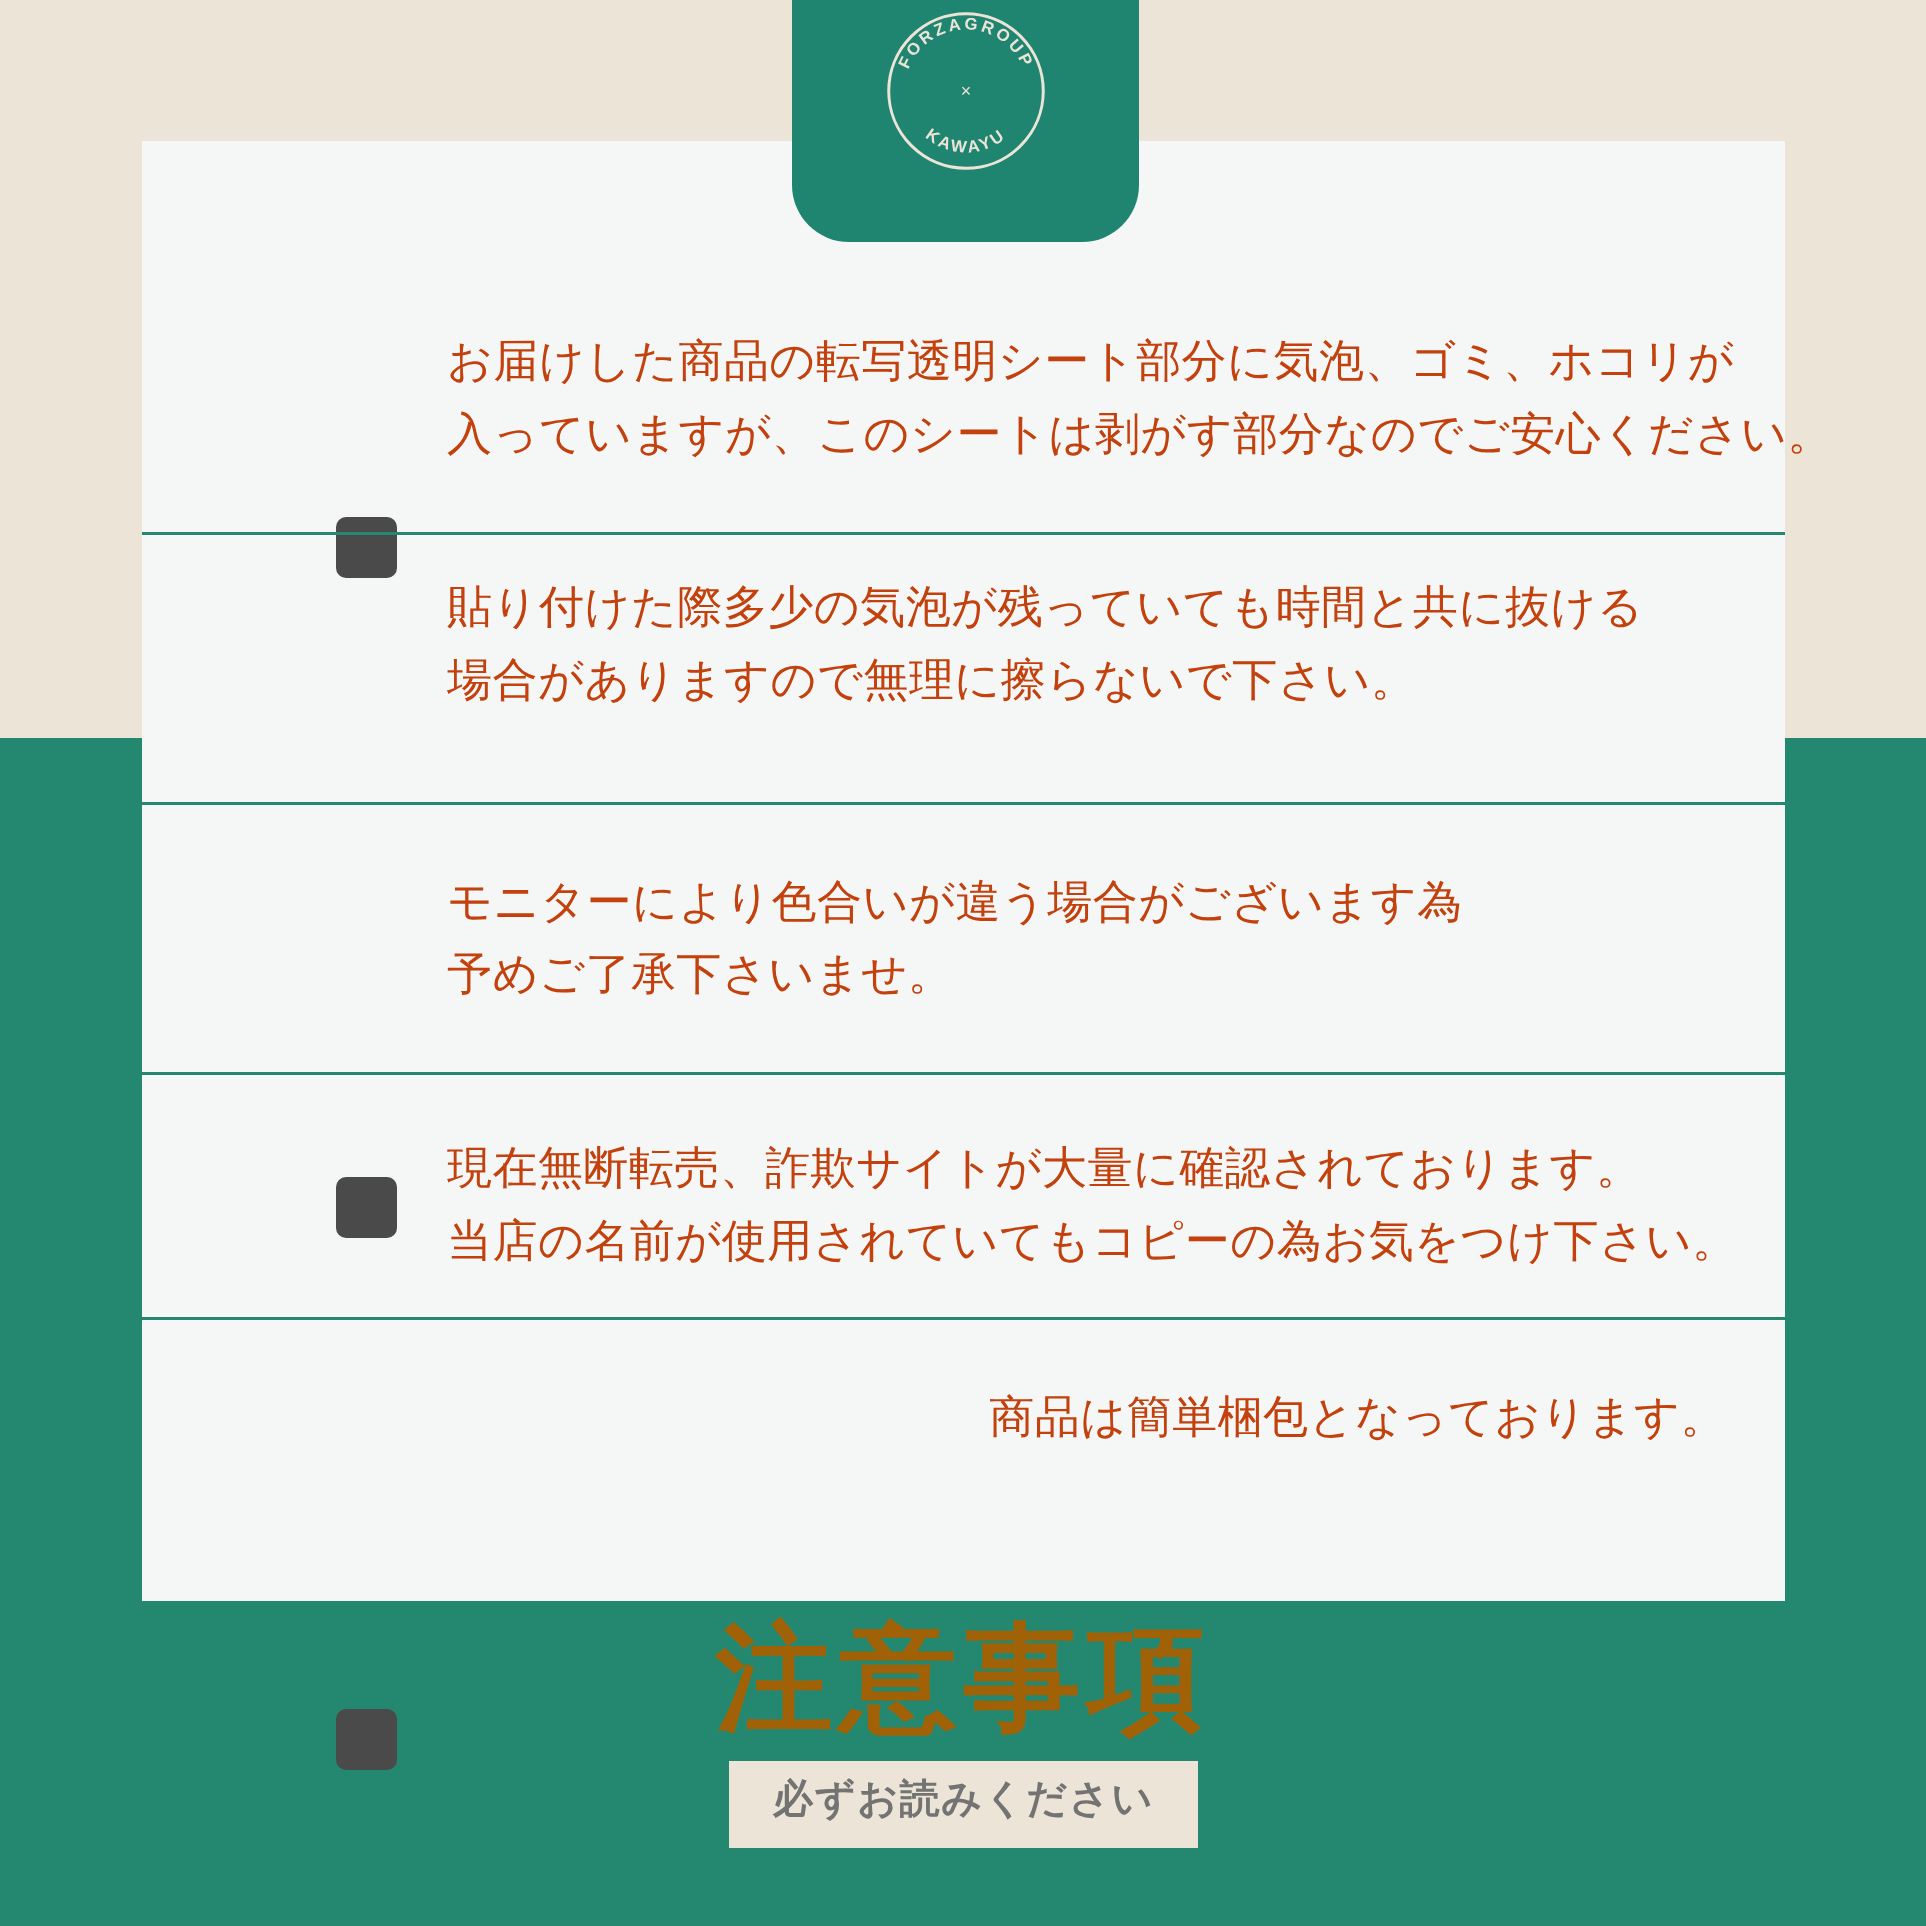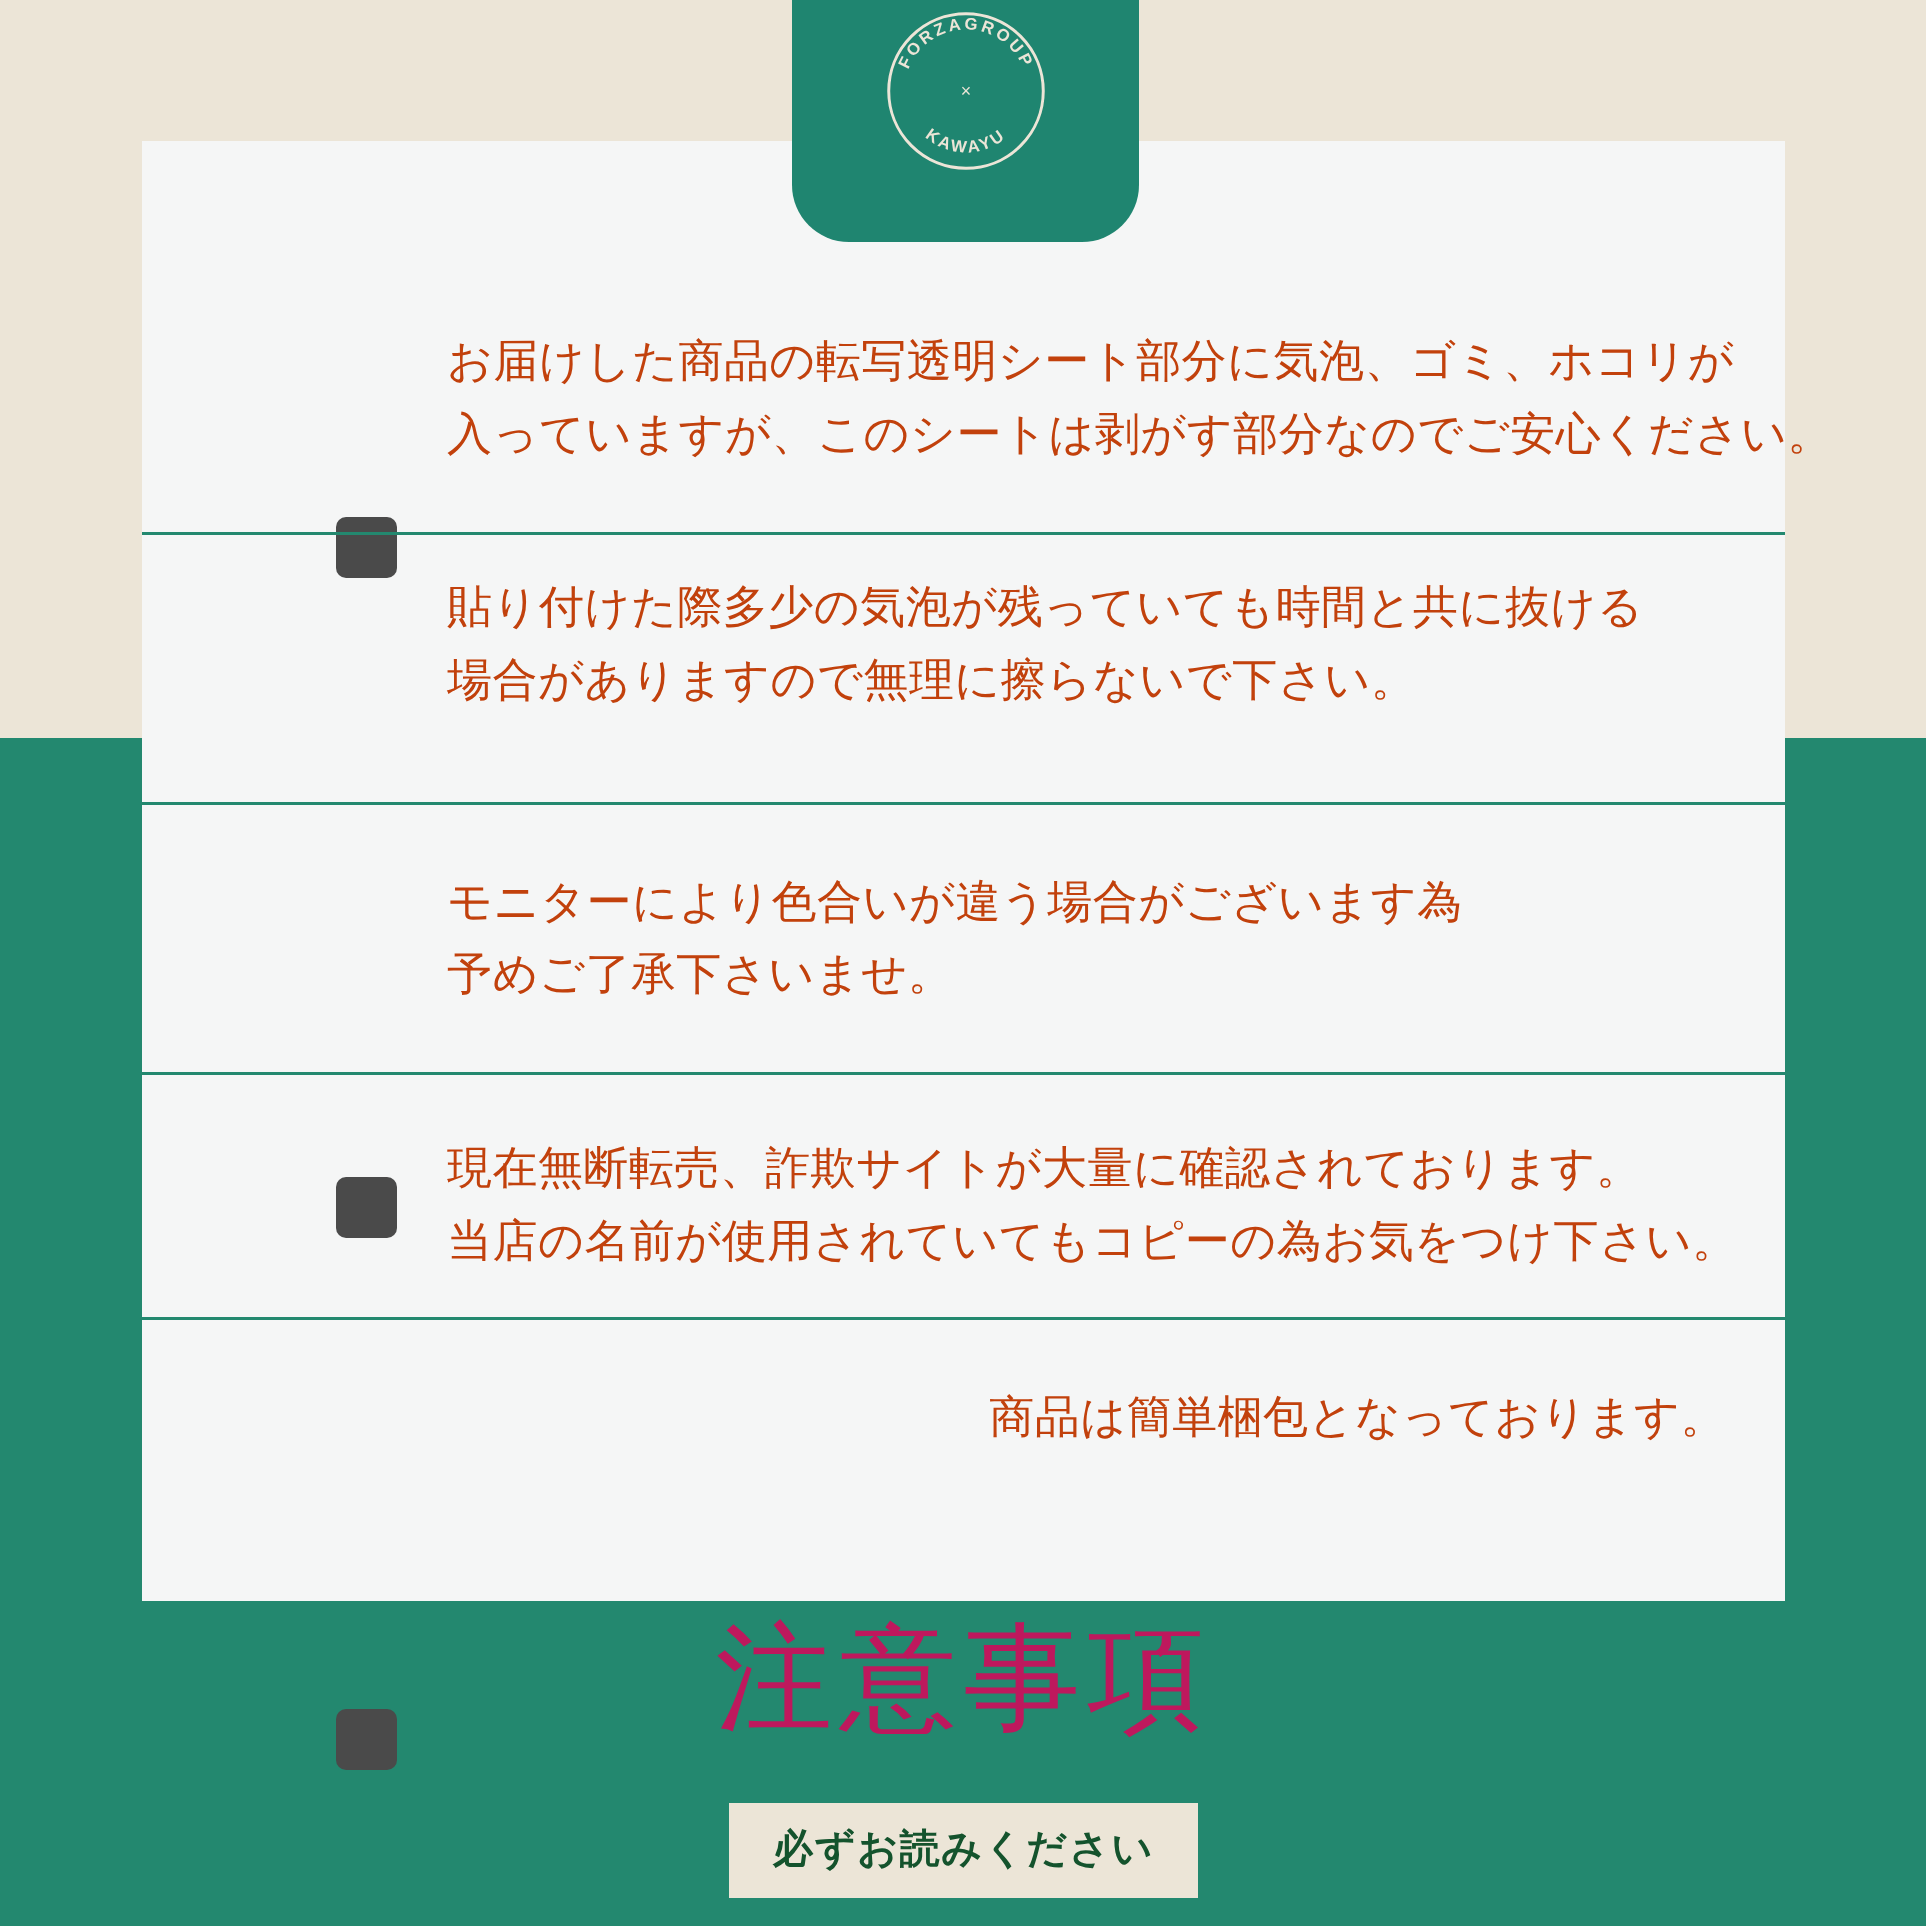--- a/index.html
+++ b/index.html
@@ -102,35 +102,35 @@
   
   #footer {
     position: absolute;
     left: 0;
     top: 1614px;
     width: 1927px;
     text-align: center;
     z-index: 3;
   }
   #footer-title {
-    color: #be185d;
+    color: #a16207;
     font-size: 117px;
-    font-weight: 400;
+    font-weight: 700;
     letter-spacing: 0.06em;
     line-height: 1.1;
   }
   #footer-badge {
     display: inline-block;
-    margin-top: 60px;
+    margin-top: 18px;
     background: #ece5d7;
-    color: #14532d;
+    color: #737373;
     font-size: 40px;
     font-weight: 700;
     letter-spacing: 0.04em;
-    padding: 18px 44px 22px 44px;
+    padding: 10px 44px 22px 44px;
   }
 </style>
 </head>
 <body>
 
 <div id="bg-top"></div>
 <div id="bg-bottom"></div>
 
 <div id="logo-badge">
   <div id="logo-mark">

